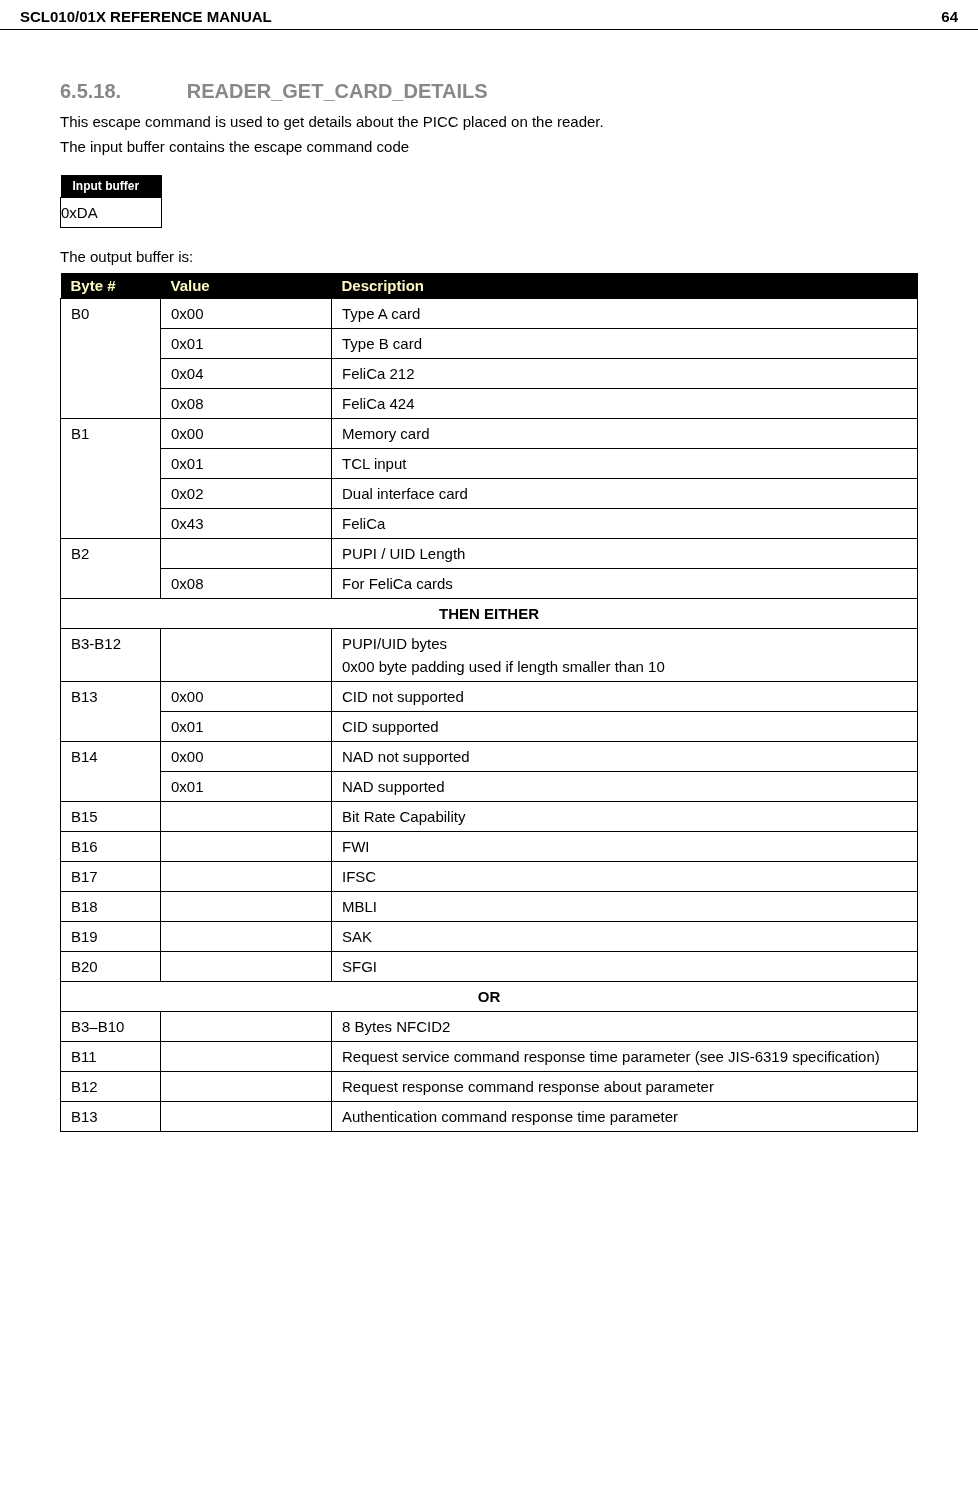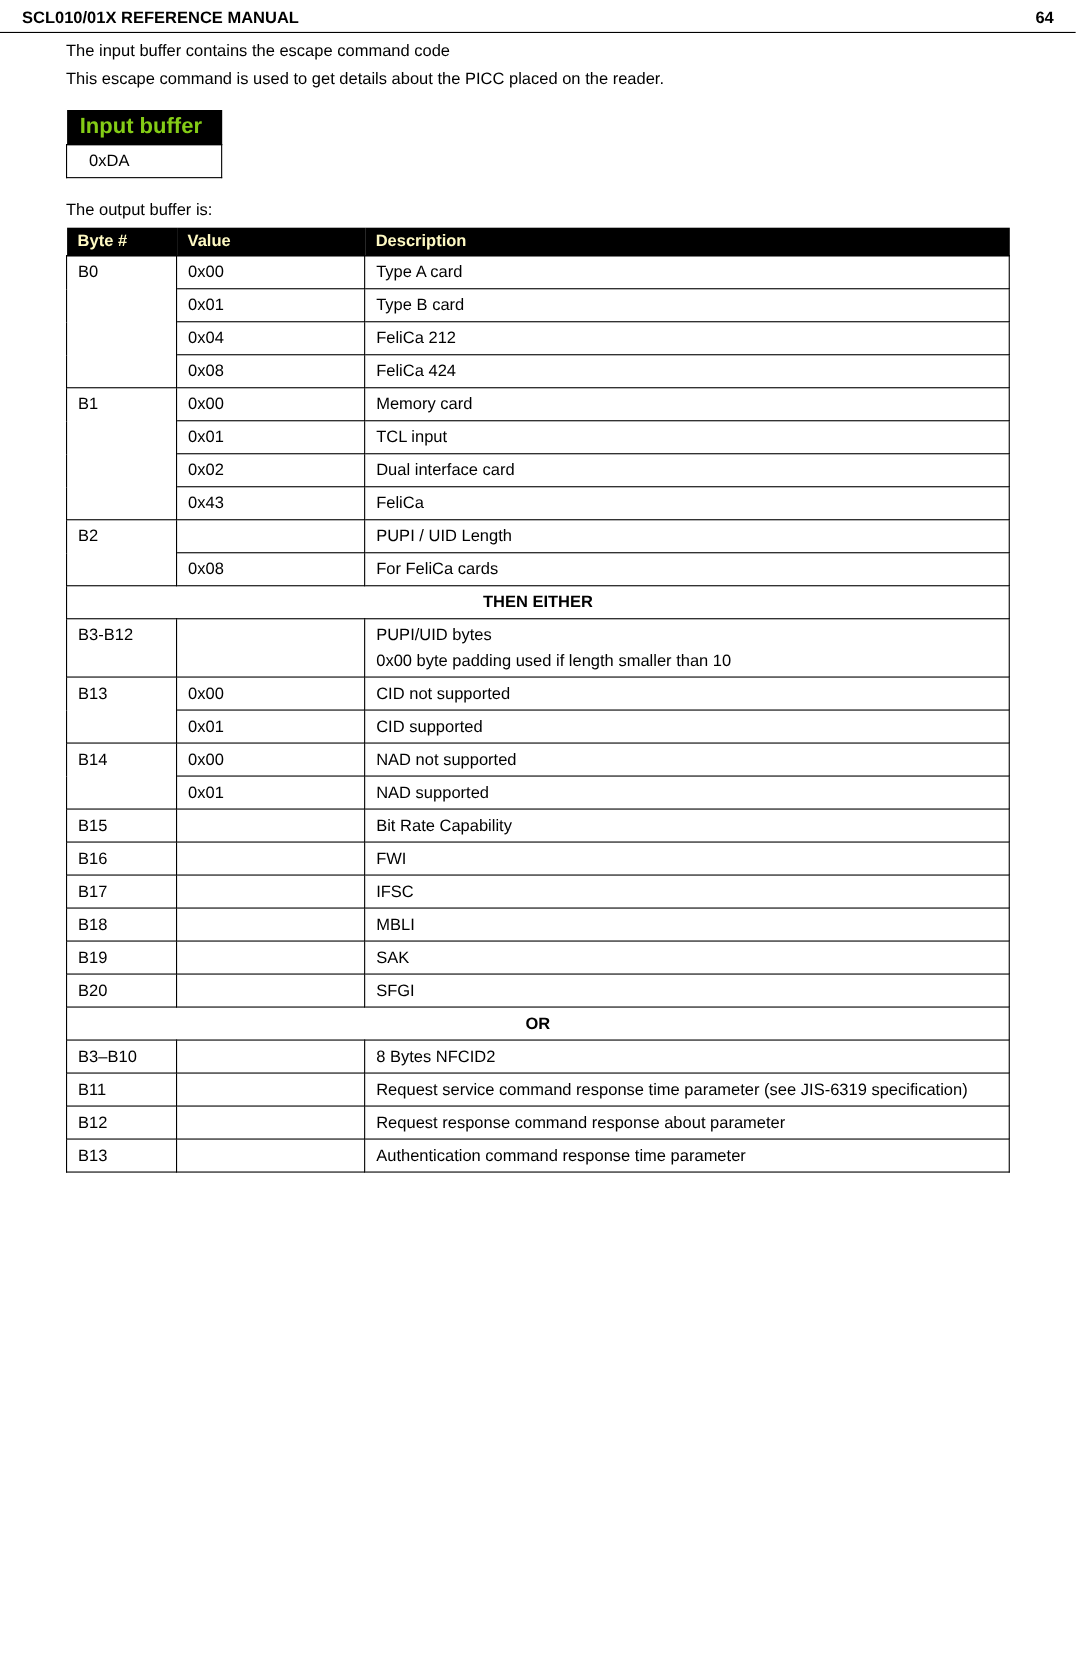--- a/index.html
+++ b/index.html
@@ -44,29 +44,29 @@
     .body-text {
       font-size: 15px;
       margin: 8px 0;
     }
     .input-table {
       border-collapse: collapse;
       margin: 20px 0;
     }
     .input-table th {
       background: #000;
-      color: #84cc16;
+      color: #ffffff;
       font-weight: bold;
       text-align: left;
       padding: 4px 12px;
-      font-size: 20px;
+      font-size: 12px;
     }
     .input-table td {
       border: 1px solid #000;
-      padding: 6px 20px;
+      padding: 6px 0;
       font-size: 15px;
       min-width: 100px;
     }
     .output-table {
       border-collapse: collapse;
       margin: 4px 0;
       width: 100%;
     }
     .output-table th {
       background: #000;
@@ -102,23 +102,27 @@
 </head>
 <body>
 
 <div class="page">
   <div class="header">
     <span class="header-left">SCL010/01X REFERENCE MANUAL</span>
     <span class="header-right">64</span>
   </div>
 
   <div class="content">
-
+    <div class="section-heading">
+      <span class="section-num">6.5.18.</span>
+      <span>READER_GET_CARD_DETAILS</span>
+    </div>
+
+    <div class="body-text">This escape command is used to get details about the PICC placed on the reader.</div>
     <div class="body-text">The input buffer contains the escape command code</div>
-    <div class="body-text">This escape command is used to get details about the PICC placed on the reader.</div>
 
     <table class="input-table">
       <tbody>
           <tr>
             <th>Input buffer</th>
           </tr>
       <tr>
             <td>0xDA</td>
           </tr>
     </tbody>

